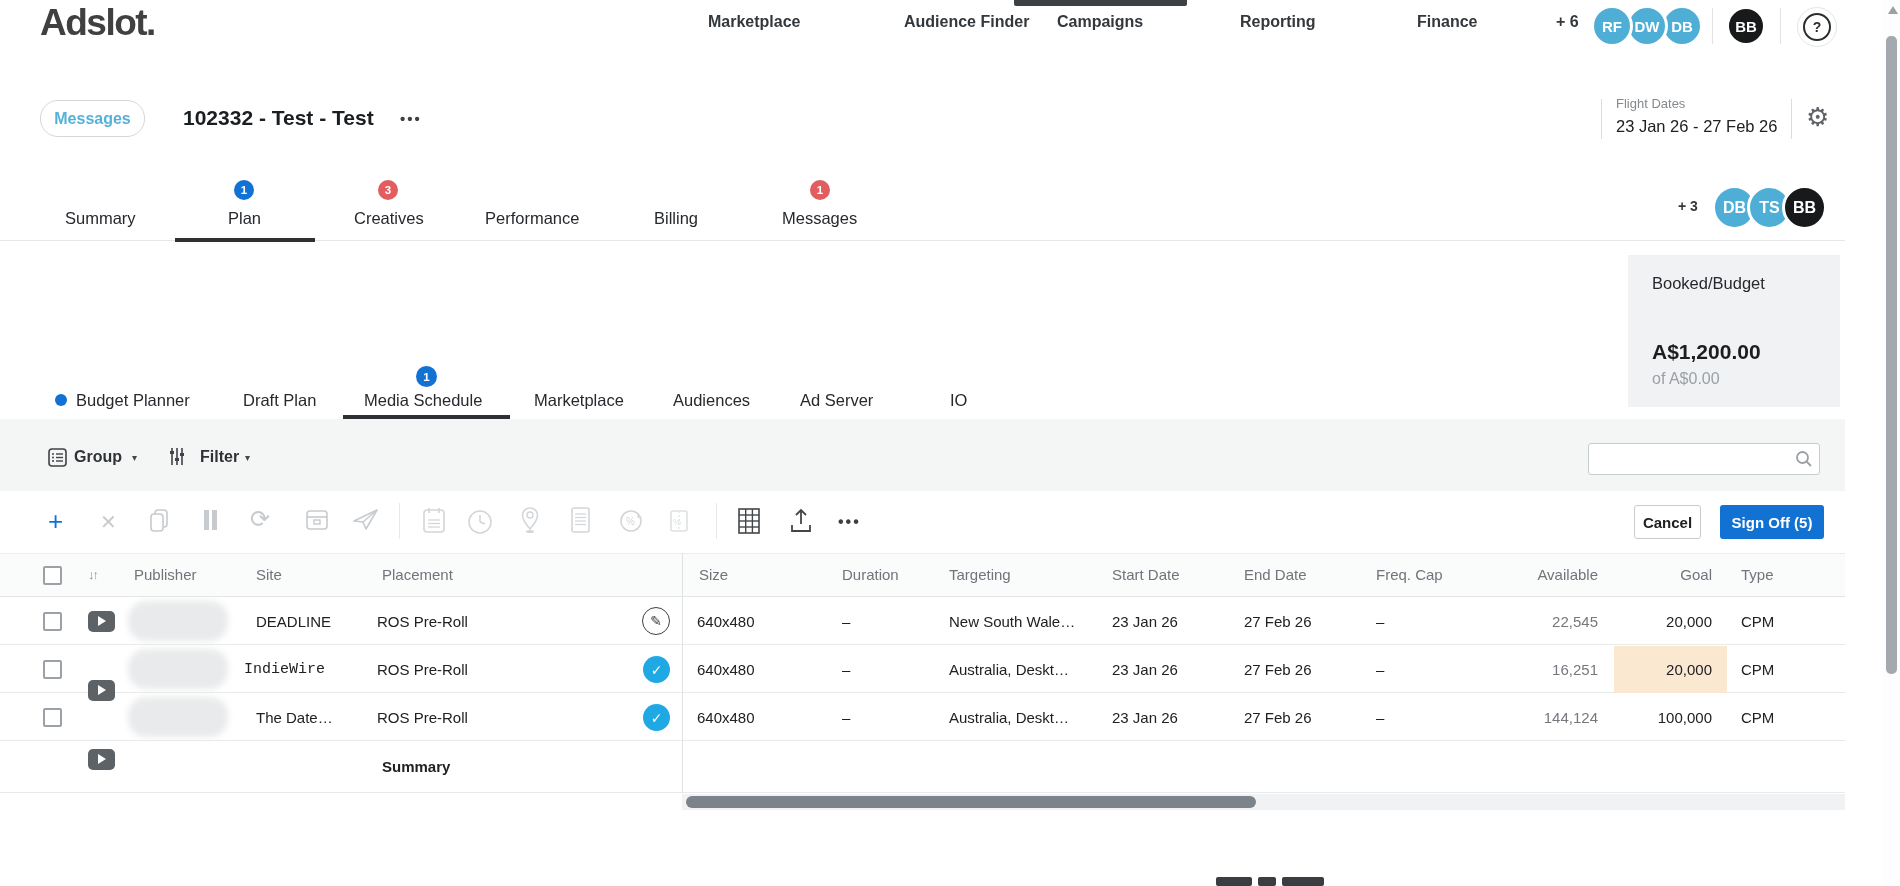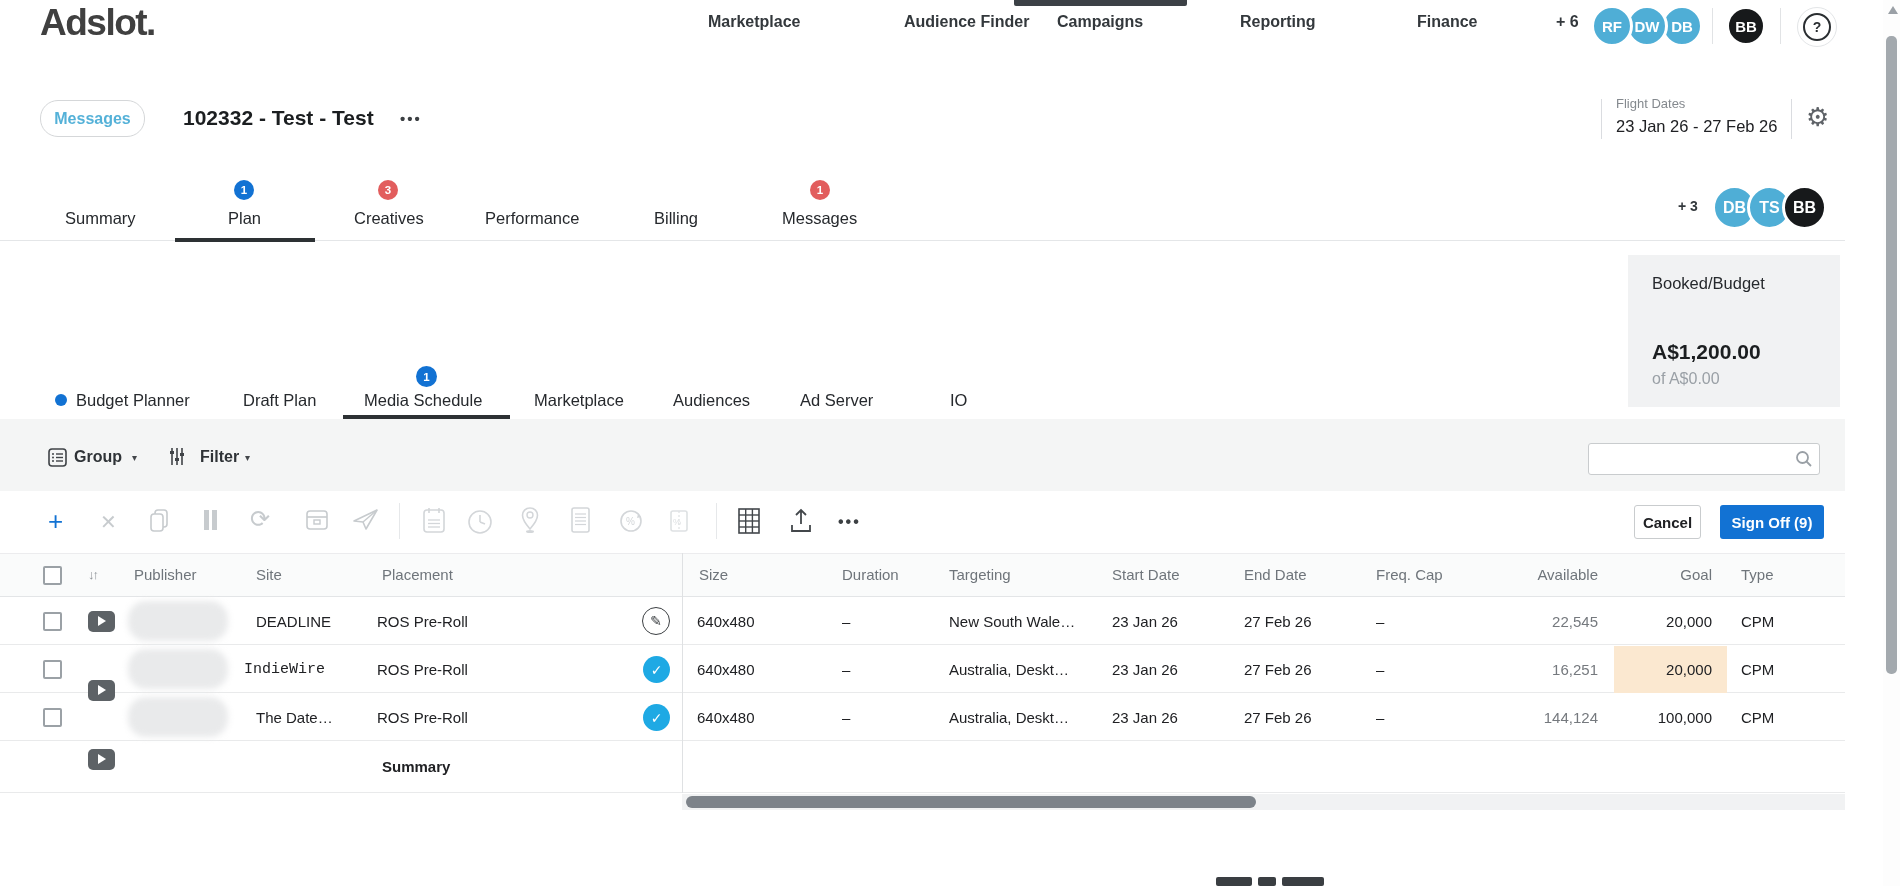--- a/index.html
+++ b/index.html
@@ -257,21 +257,21 @@
       </svg>
   </div>
   <div class="abs" style="left:789px;top:507px;">
     <svg width="24" height="28" viewBox="0 0 24 28">
         <path d="M12,17 L12,4 M7,8 L12,3 L17,8" fill="none" stroke="#43474b" stroke-width="1.8"></path>
         <path d="M3,18 L3,24 L21,24 L21,18" fill="none" stroke="#43474b" stroke-width="1.8"></path>
       </svg>
   </div>
   <div class="abs dots" style="left:838px;top:513px;font-size:16px;">•••</div>
   <div class="abs btn btn-cancel" style="left:1634px;top:505px;width:67px;height:34px;">Cancel</div>
-  <div class="abs btn btn-primary" style="left:1720px;top:505px;width:104px;height:34px;">Sign Off (9)</div>
+  <div class="abs btn btn-primary" style="left:1720px;top:505px;width:104px;height:34px;">Sign Off (5)</div>
 
   <div class="abs" style="left:0;top:553px;width:1845px;height:44px;background:#fafbfb;border-top:1px solid #ececee;border-bottom:1px solid #e3e5e7;box-sizing:border-box;"></div>
   <div class="abs checkbox" style="left:43px;top:566px;"></div>
   <div class="abs sort-glyph" style="left:88px;top:567px;">↓↑</div>
   <div class="abs th txt" style="left:134px;top:566px;">Publisher</div>
   <div class="abs th txt" style="left:256px;top:566px;">Site</div>
   <div class="abs th txt" style="left:382px;top:566px;">Placement</div>
   <div class="abs th txt" style="left:699px;top:566px;">Size</div>
   <div class="abs th txt" style="left:842px;top:566px;">Duration</div>
   <div class="abs th txt" style="left:949px;top:566px;">Targeting</div>

